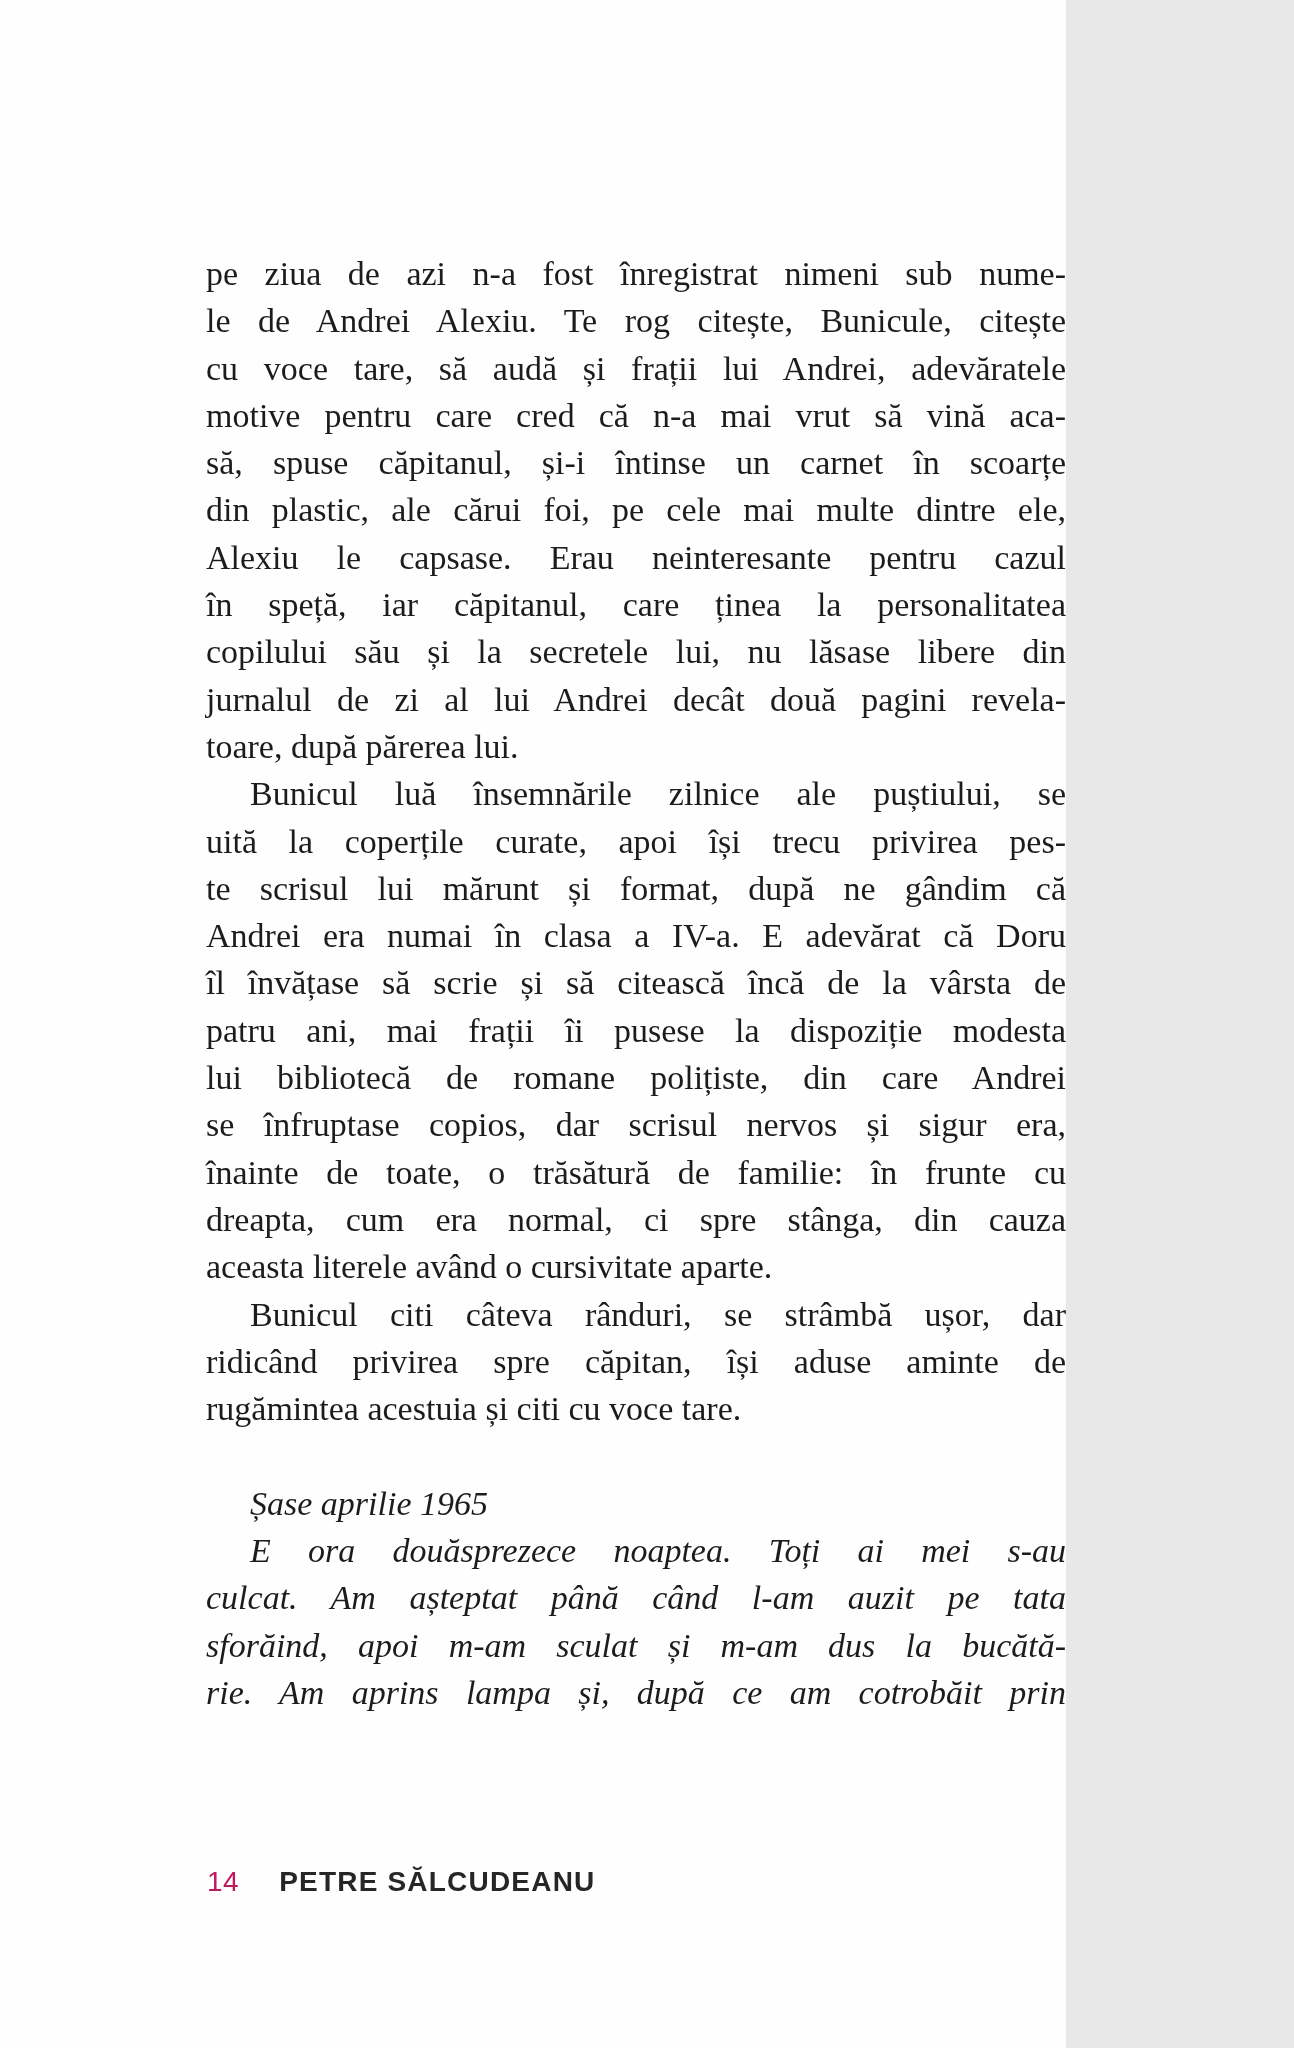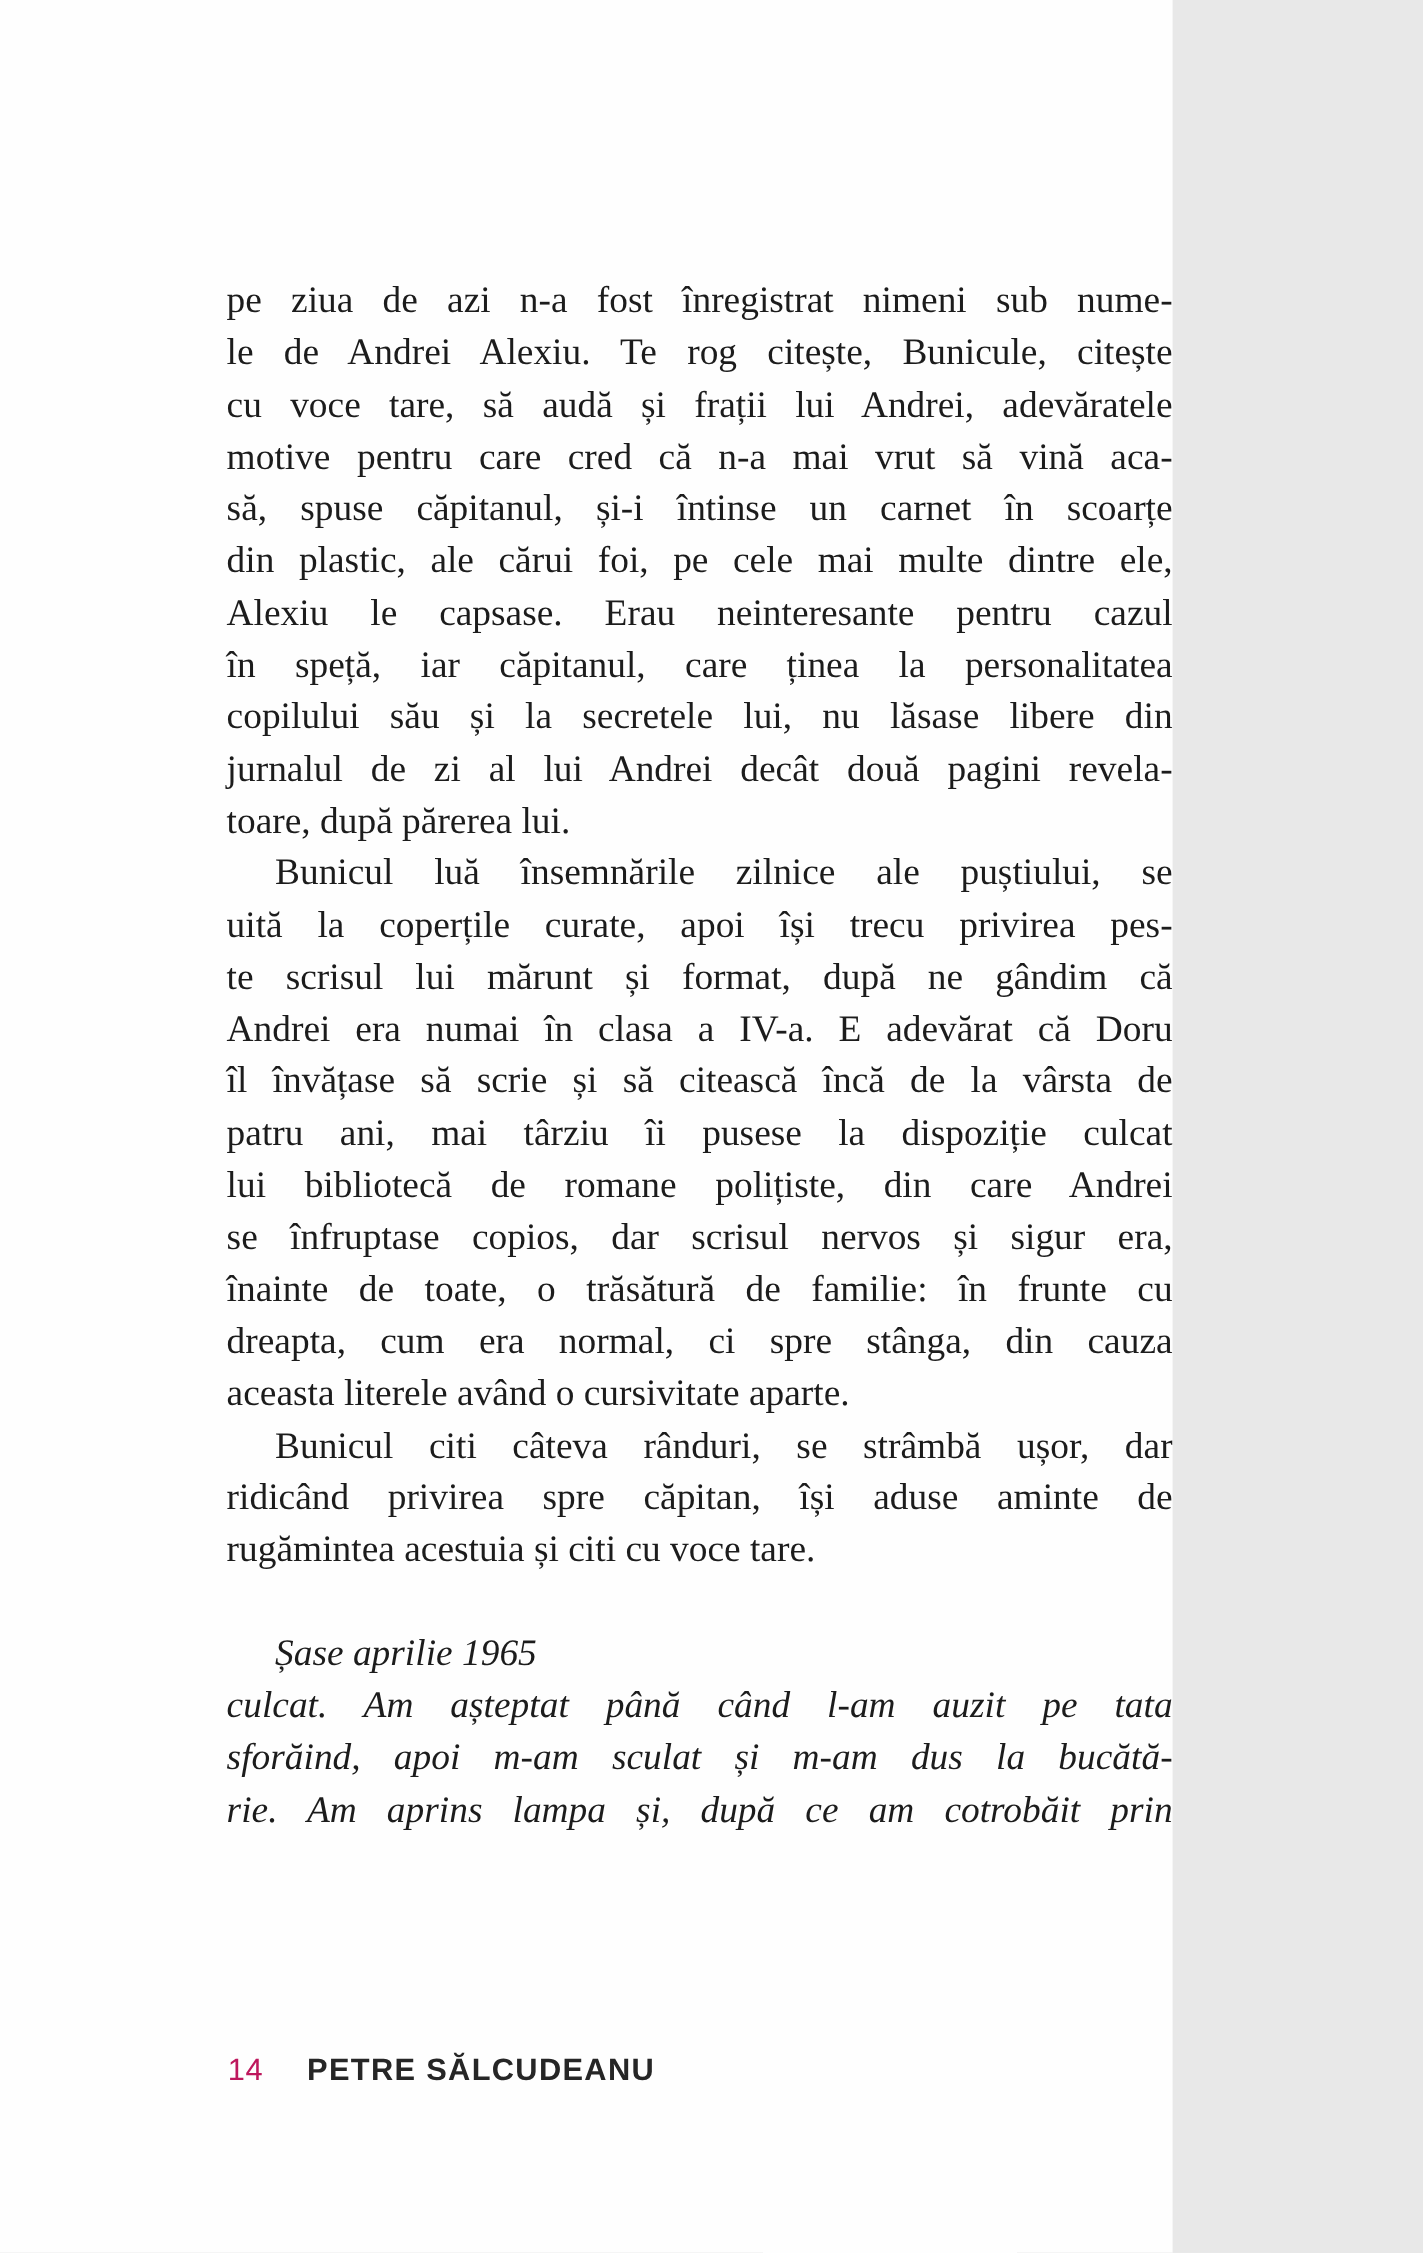--- a/index.html
+++ b/index.html
@@ -74,34 +74,35 @@
         <div class="line fill">copilului său și la secretele lui, nu lăsase libere din</div>
         <div class="line fill">jurnalul de zi al lui Andrei decât două pagini revela-</div>
         <div class="line">toare, după părerea lui.</div>
       </div>
       <div class="para">
         <div class="line indent fill">Bunicul luă însemnările zilnice ale puștiului, se</div>
         <div class="line fill">uită la coperțile curate, apoi își trecu privirea pes-</div>
         <div class="line fill">te scrisul lui mărunt și format, după ne gândim că</div>
         <div class="line fill">Andrei era numai în clasa a IV-a. E adevărat că Doru</div>
         <div class="line fill">îl învățase să scrie și să citească încă de la vârsta de</div>
-        <div class="line fill">patru ani, mai târziu îi pusese la dispoziție culcat</div>
+        <div class="line fill">patru ani, mai frații îi pusese la dispoziție modesta</div>
         <div class="line fill">lui bibliotecă de romane polițiste, din care Andrei</div>
         <div class="line fill">se înfruptase copios, dar scrisul nervos și sigur era,</div>
         <div class="line fill">înainte de toate, o trăsătură de familie: în frunte cu</div>
         <div class="line fill">dreapta, cum era normal, ci spre stânga, din cauza</div>
         <div class="line">aceasta literele având o cursivitate aparte.</div>
       </div>
       <div class="para">
         <div class="line indent fill">Bunicul citi câteva rânduri, se strâmbă ușor, dar</div>
         <div class="line fill">ridicând privirea spre căpitan, își aduse aminte de</div>
         <div class="line">rugămintea acestuia și citi cu voce tare.</div>
       </div>
       <div class="para italic gap">
         <div class="line indent">Șase aprilie 1965</div>
+        <div class="line indent fill">E ora douăsprezece noaptea. Toți ai mei s-au</div>
         <div class="line fill">culcat. Am așteptat până când l-am auzit pe tata</div>
         <div class="line fill">sforăind, apoi m-am sculat și m-am dus la bucătă-</div>
         <div class="line fill">rie. Am aprins lampa și, după ce am cotrobăit prin</div>
       </div>
     </div>
 
   <div class="footer">
     <span class="folio">14</span>
     <span class="author">PETRE SĂLCUDEANU</span>
   </div>

